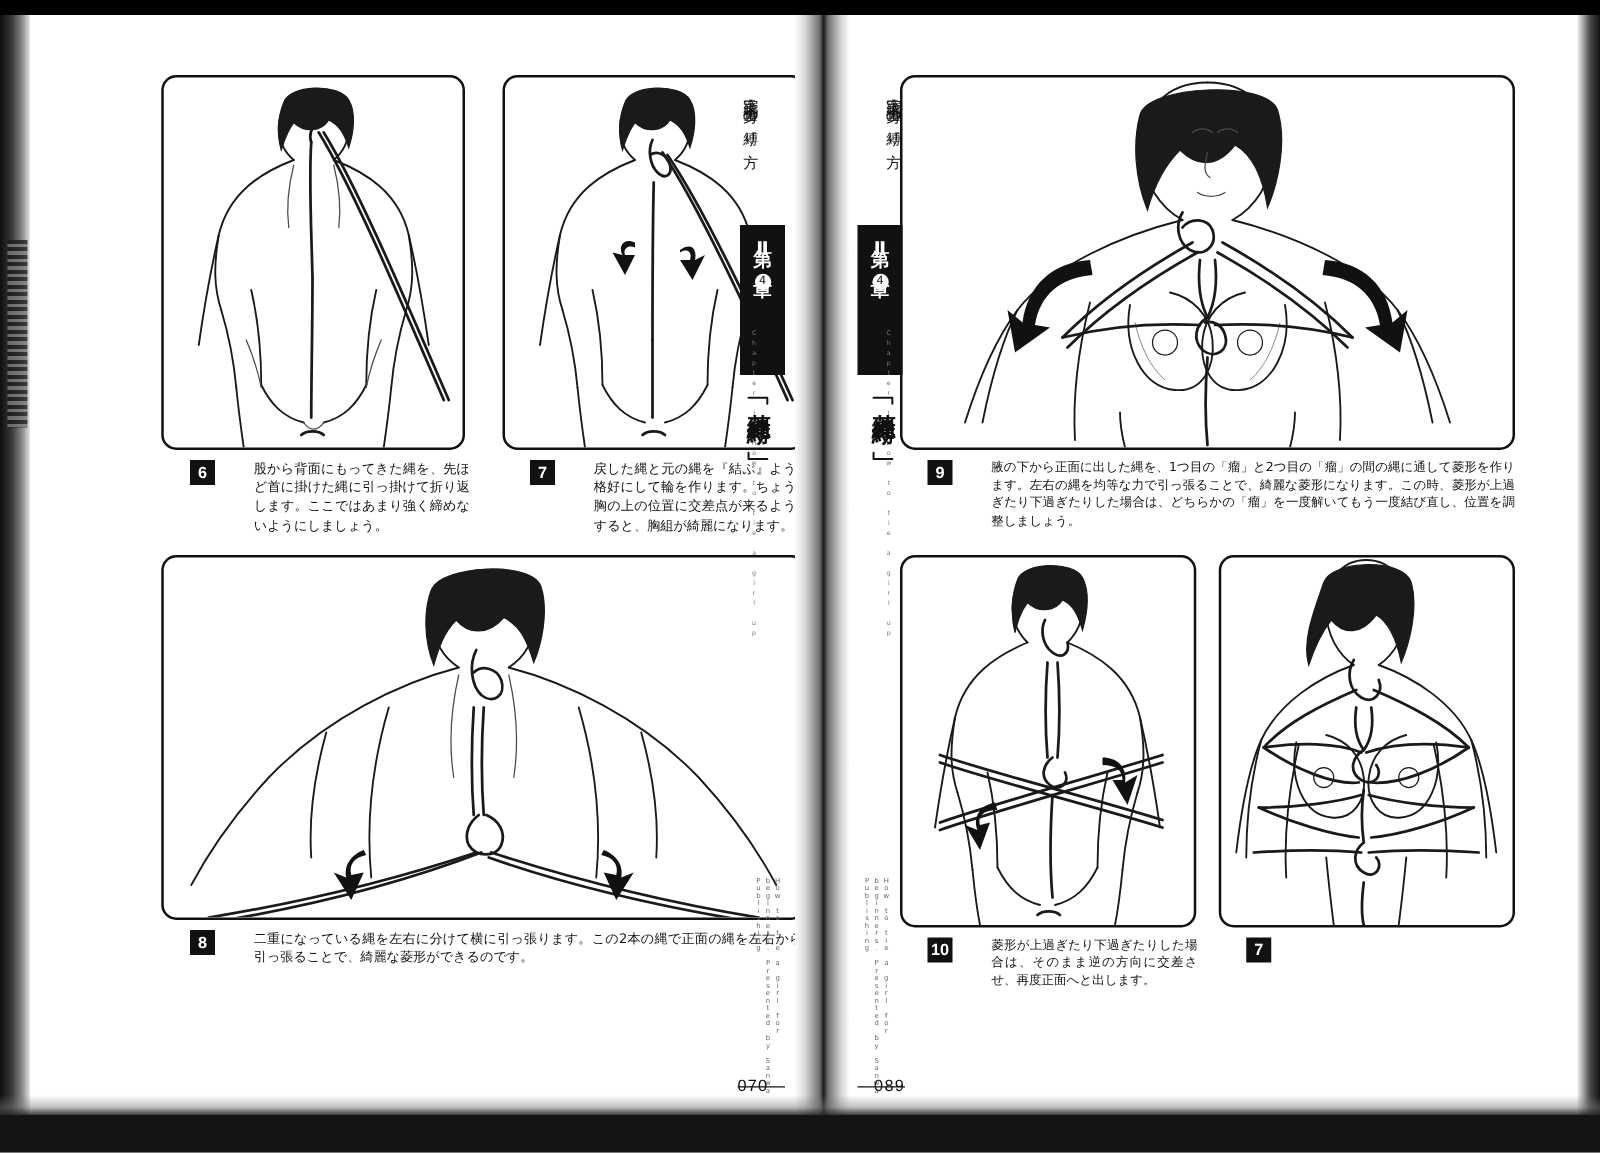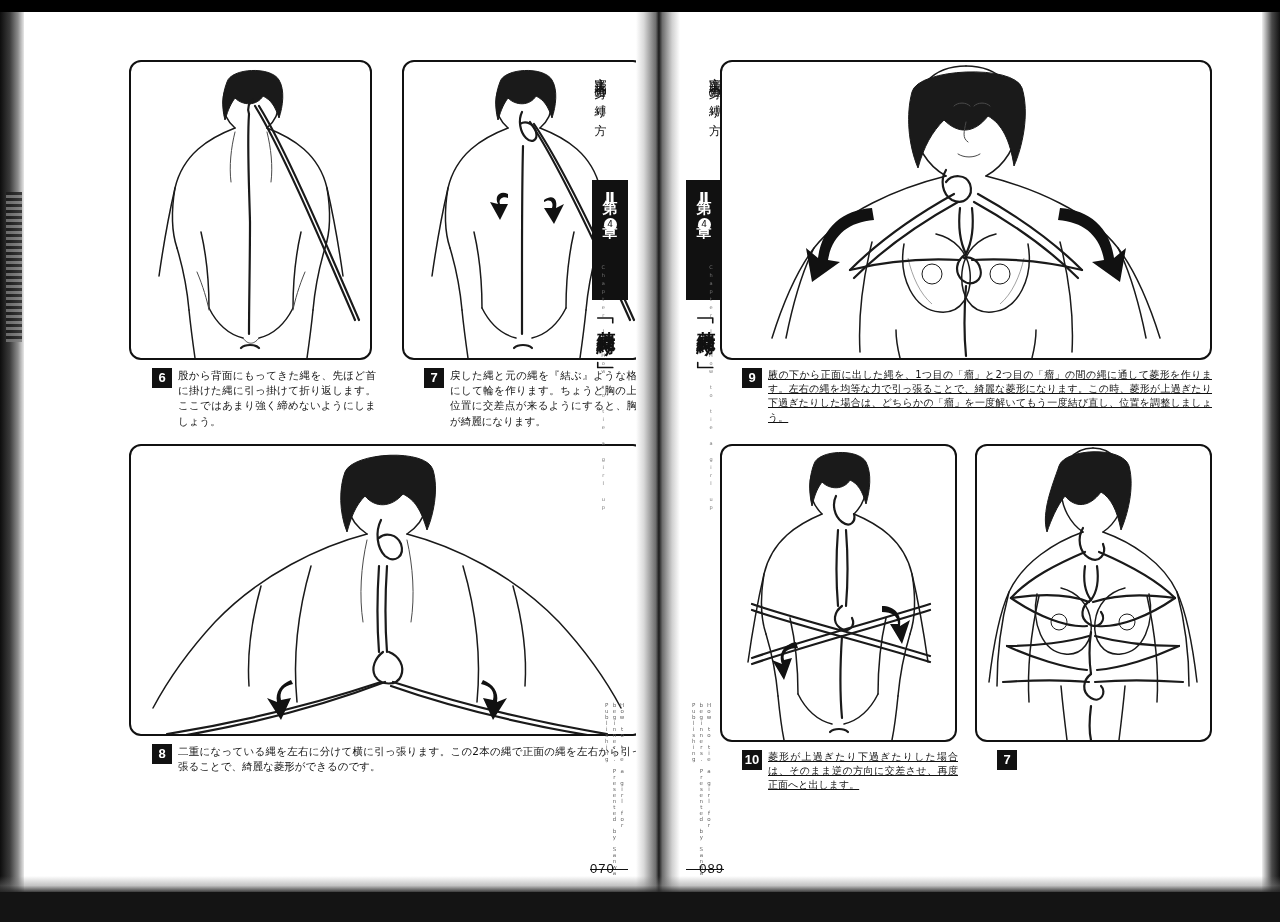--- a/index.html
+++ b/index.html
@@ -186,22 +186,23 @@
     font-weight: bold;
     text-align: center;
     line-height: 20px;
     font-family: "Liberation Sans", sans-serif;
   }
   .cap-text {
     font-size: 10.5px;
     line-height: 1.45;
     color: #111;
     text-align: justify;
-  }
-  .cap-text.small { font-size: 10px; line-height: 1.42; text-decoration: underline; }
+    margin-left: 25px;
+  }
+  .cap-text.small { font-size: 10px; line-height: 1.42; }
 
   svg { display: block; }
   .ln { fill: none; stroke: #1a1a1a; stroke-width: 1.5; stroke-linecap: round; stroke-linejoin: round; }
   .ln-thin { fill: none; stroke: #4a4a4a; stroke-width: 1; stroke-linecap: round; }
   .rope { fill: none; stroke: #1a1a1a; stroke-width: 2.2; stroke-linecap: round; stroke-linejoin: round; }
   .hair { fill: #1a1a1a; stroke: #1a1a1a; stroke-width: 1; }
   .arrow { fill: #111; }
   .shade { fill: none; stroke: #8a8a8a; stroke-width: .8; }
 </style>
 </head>

